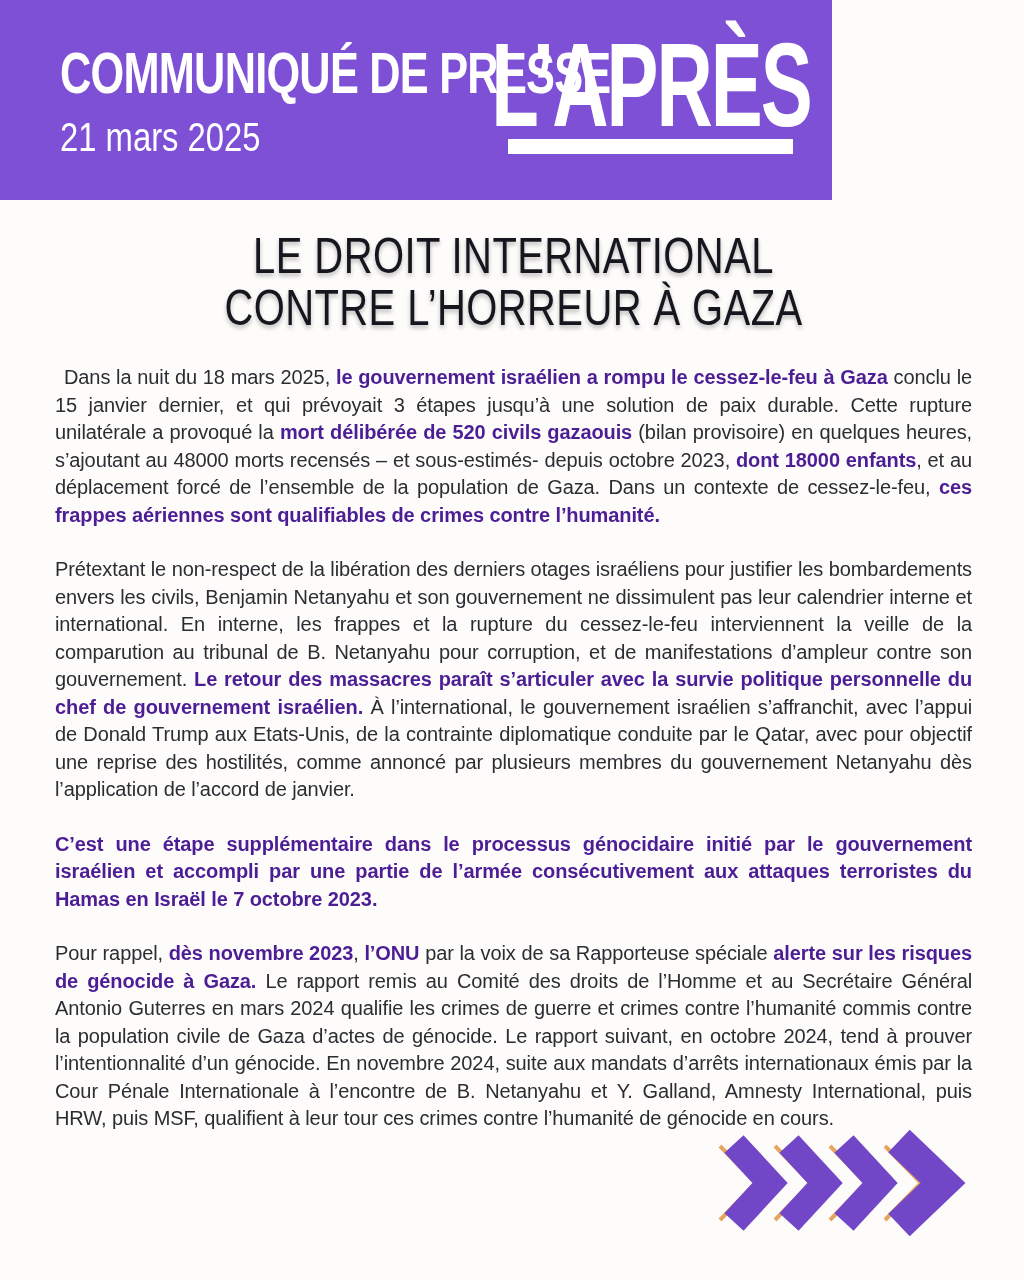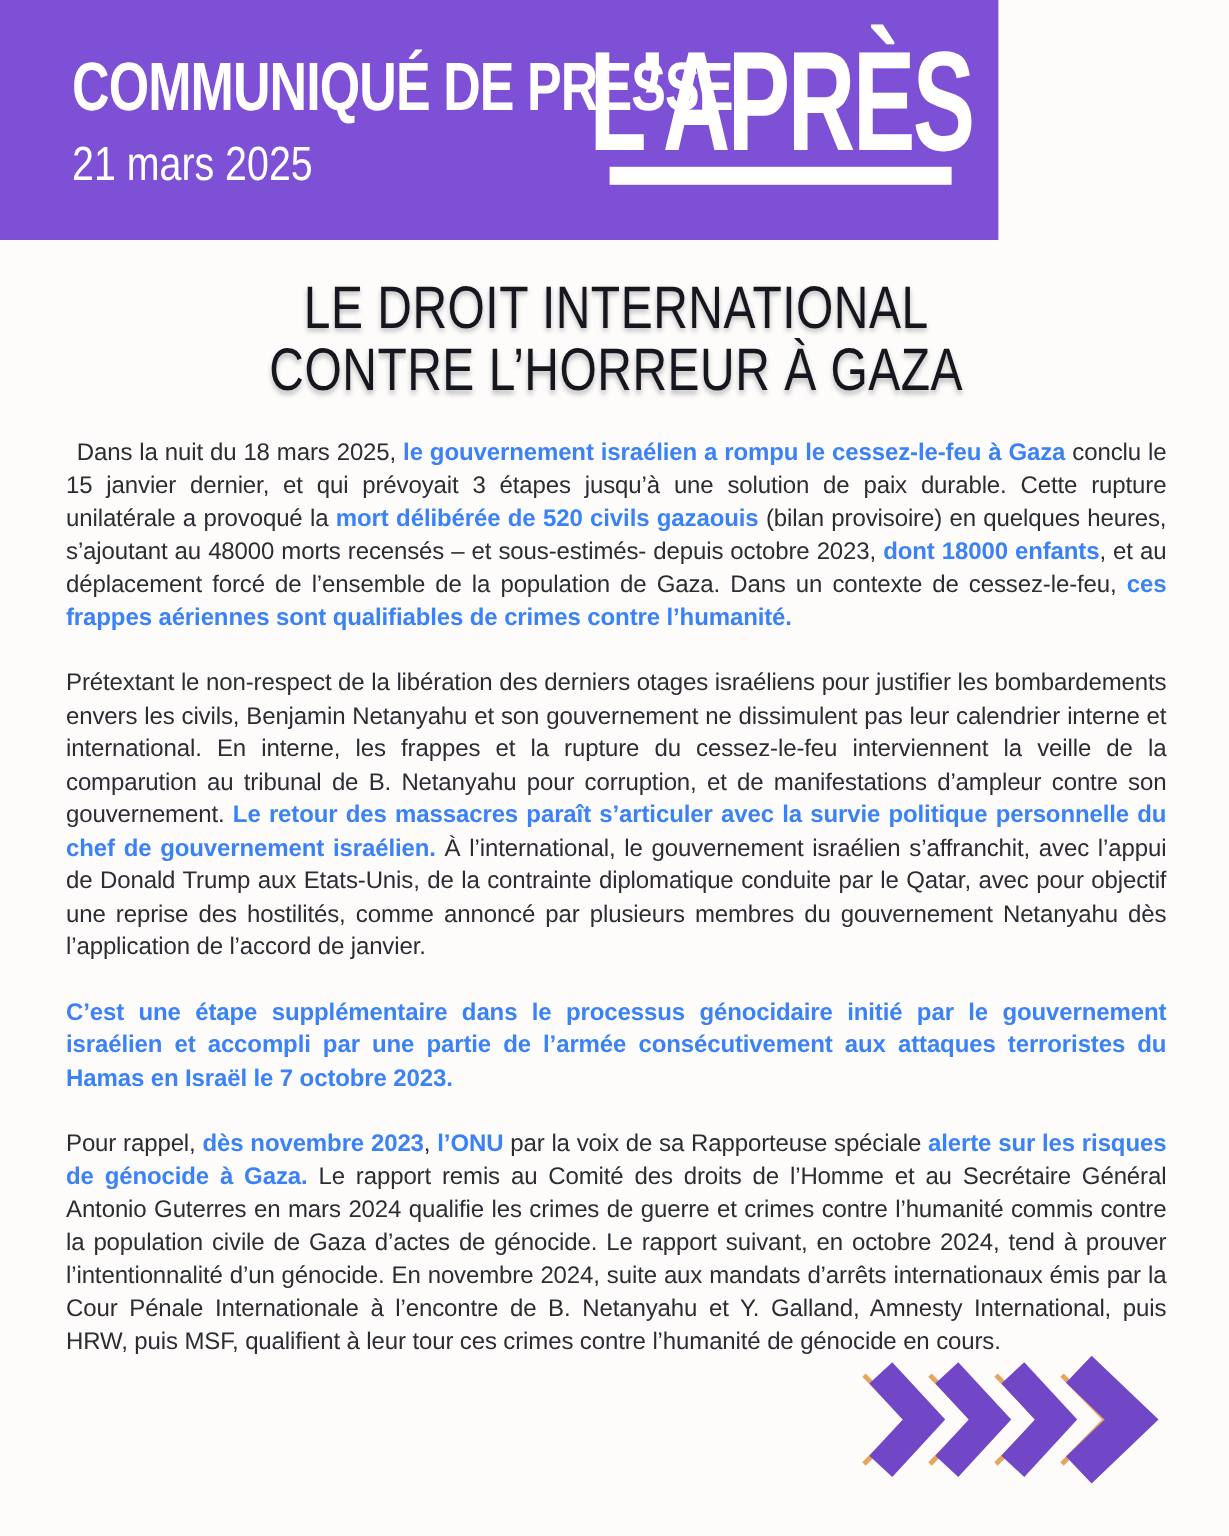--- a/index.html
+++ b/index.html
@@ -45,21 +45,21 @@
     font-size:50px;line-height:52px;margin:0 0 30px 0;
     text-shadow:0 3px 5px rgba(20,20,30,0.28);
   }
   .title-line{display:block;white-space:nowrap;transform:scaleX(0.80);letter-spacing:0.5px;}
 
   article p{
     font-size:20px;line-height:27.5px;text-align:justify;
     color:var(--body-color);margin:0 0 27px 0;letter-spacing:-0.1px;
   }
   article p.indent{text-indent:9px;}
-  article p .b{font-weight:bold;color:#3b82f6;}
+  article p .b{font-weight:bold;color:#4c1d95;}
 
   
   .arrows{position:absolute;right:56px;top:1138px;width:250px;height:92px;}
   .arrows svg{overflow:visible;display:block;}
 </style>
 </head>
 <body>
 
 <div class="page">
 

